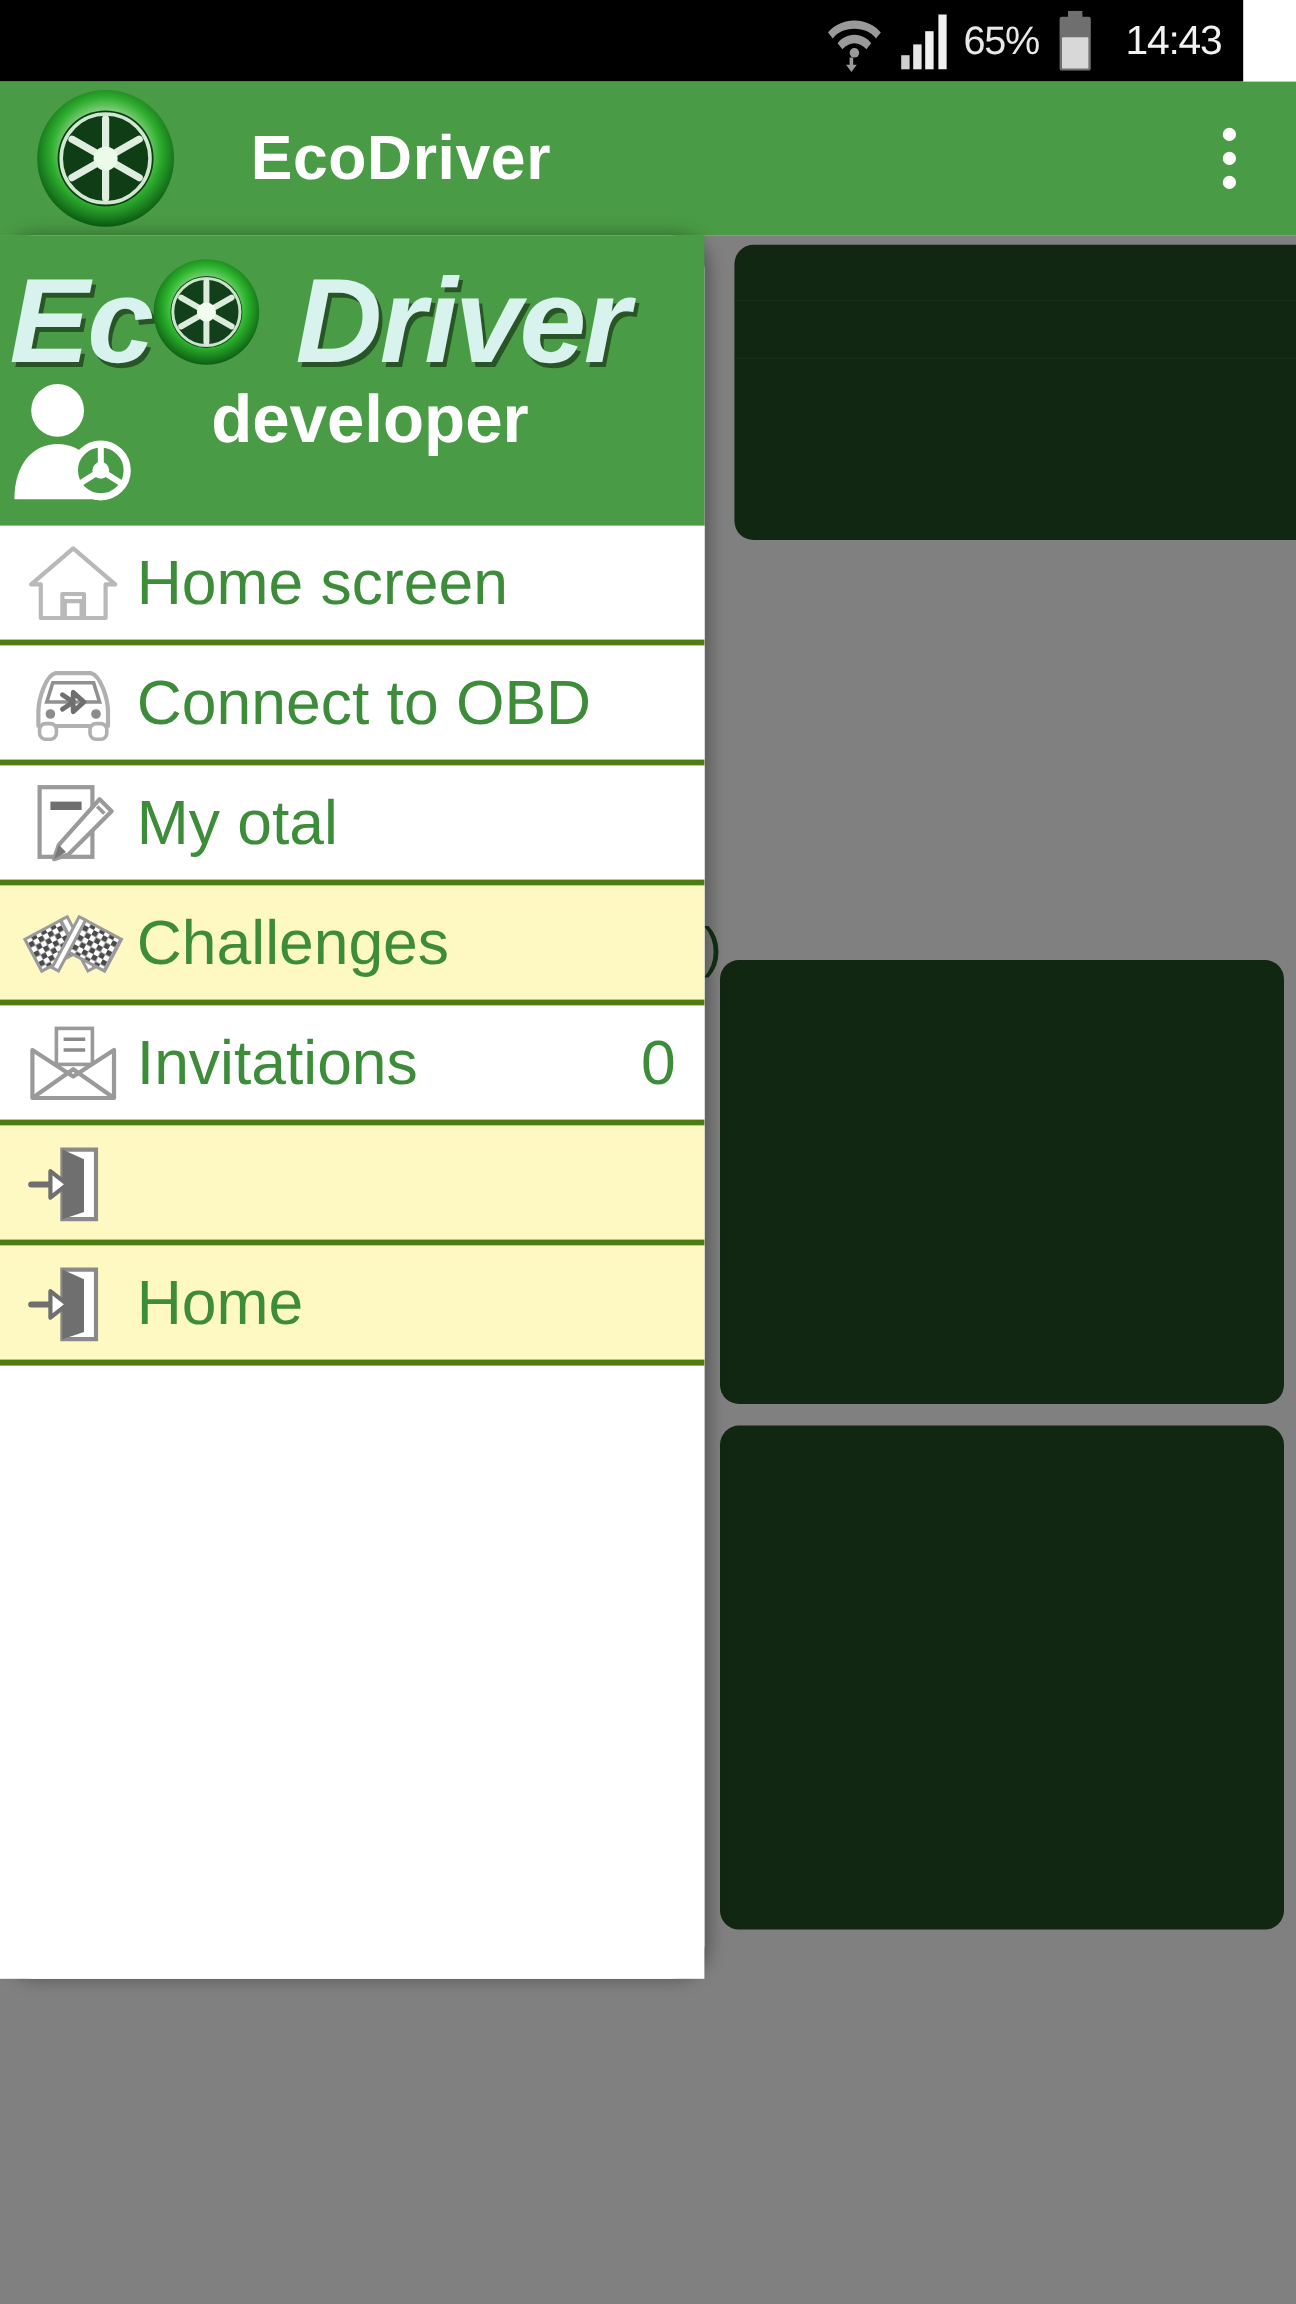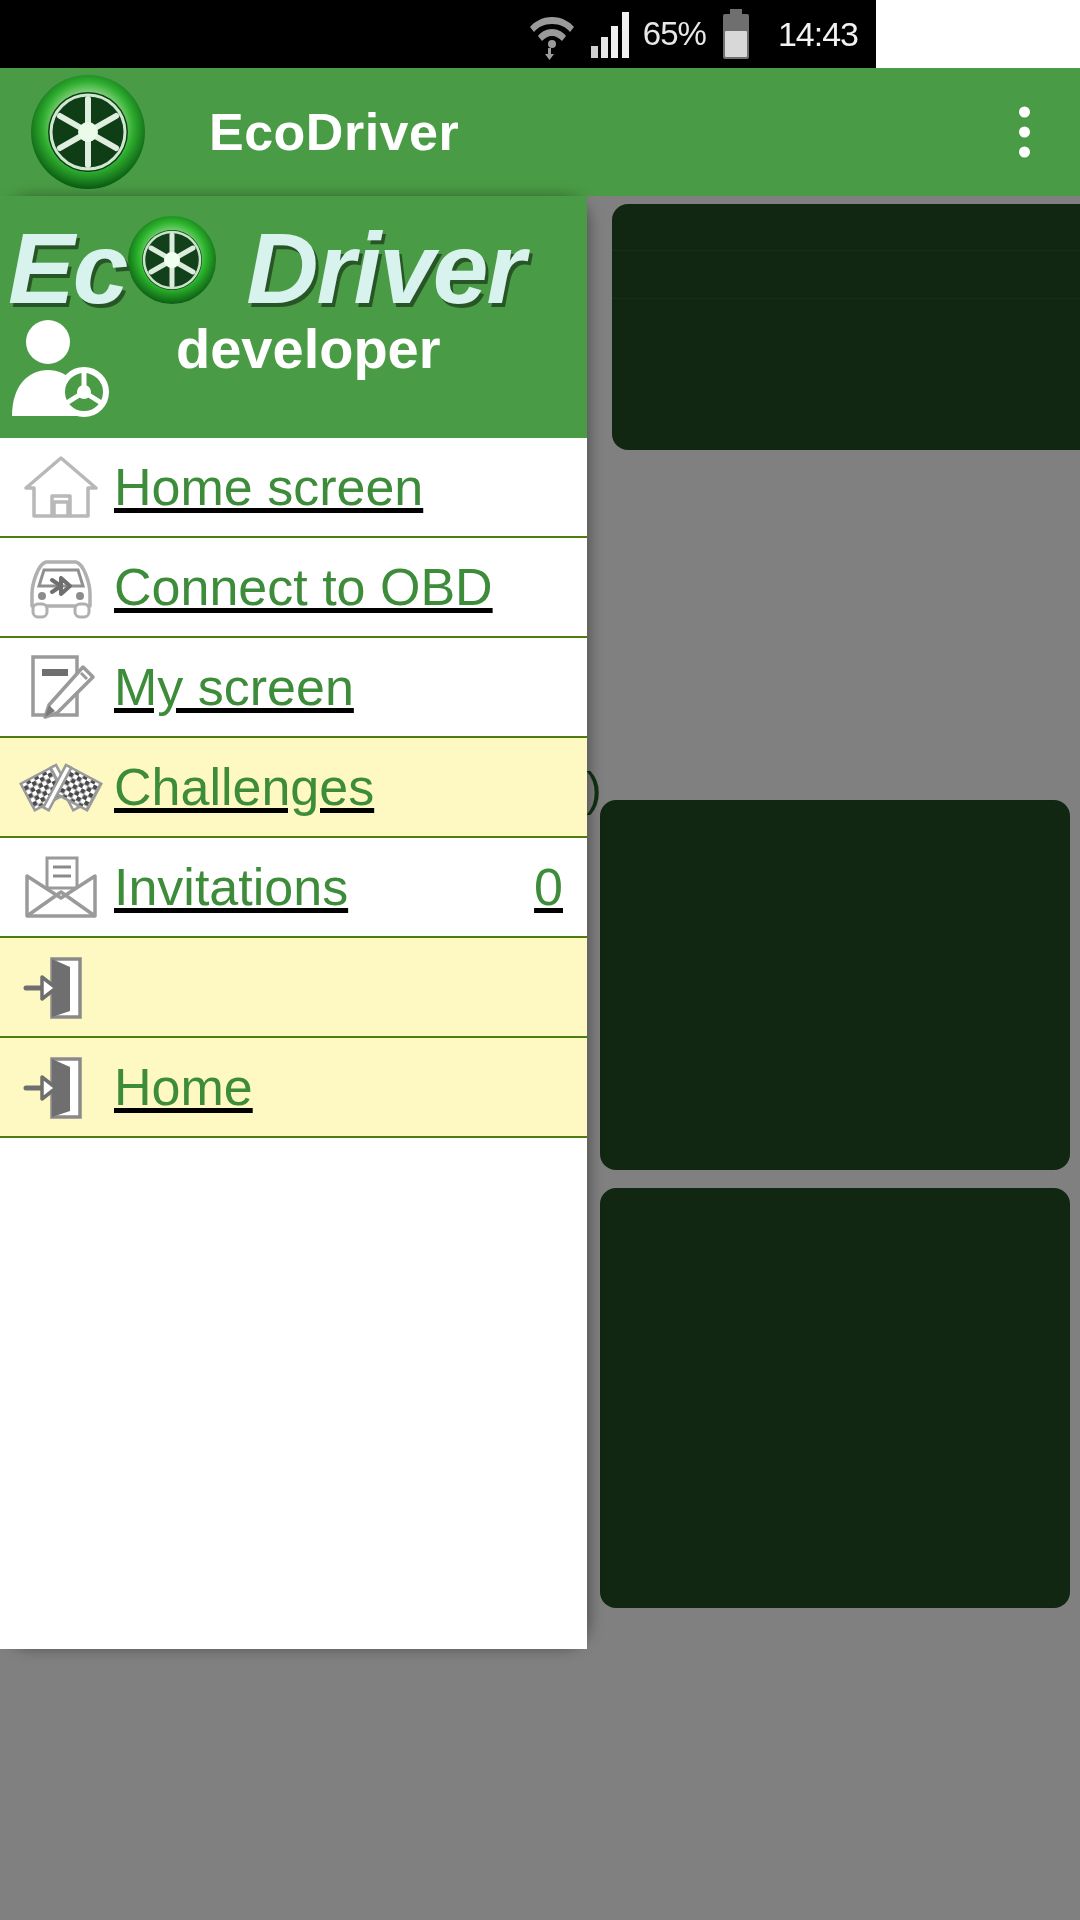--- a/index.html
+++ b/index.html
@@ -6,21 +6,21 @@
   html,body { width:1080px; height:1920px; }
   body {
     font-family:"Liberation Sans", sans-serif;
     background:#ffffff;
     overflow:hidden;
     position:relative;
   }
 
   
   .statusbar{
-    position:absolute; top:0; left:0; width:876px; height:68px;
+    position:absolute; top:0; left:0; width:1036px; height:68px;
     background:#000000;
     display:flex; align-items:center; justify-content:flex-end;
     padding-right:18px;
   }
   .sb-group{ display:flex; align-items:center; gap:14px; }
   .sb-icon{ display:flex; align-items:center; }
   .sb-batt-pct{
     color:#e8e8e8; font-size:33px; font-weight:400; letter-spacing:-1px;
   }
   .sb-clock{
@@ -95,24 +95,23 @@
     display:flex; align-items:flex-start;
   }
   .avatar{ width:112px; height:104px; flex:0 0 auto; }
   .profile-name{
     color:#ffffff; font-size:56px; font-weight:bold; margin-left:58px;
   }
 
   .menu{ flex:1 1 auto; background:#fff; }
   .menu-item{
     height:100px; display:flex; align-items:center;
-    border-bottom:2px solid #4d7c0f;
+    border-bottom:5px solid #4d7c0f;
     padding-left:18px; padding-right:24px; background:#fff;
     cursor:pointer;
-    text-decoration:underline;
   }
   .menu-item.hl { background:#fef9c3; }
   .mi-icon{
     width:86px; height:72px; flex:0 0 auto;
     display:flex; align-items:center; justify-content:center;
   }
   .mi-label{
     color:#3d8c3a; font-size:52px; font-weight:400; margin-left:10px;
     white-space:nowrap;
   }
@@ -284,21 +283,21 @@
     <div class="menu-item">
       <span class="mi-icon">
         <svg width="76" height="72" viewBox="0 0 76 72">
           <rect x="10" y="6" width="44" height="58" fill="#ffffff" stroke="#9a9a9a" stroke-width="3.5"></rect>
           <rect x="19" y="18" width="26" height="7" fill="#6f6f6f"></rect>
           <path d="M60 16 L70 26 L34 62 L22 66 L26 54 Z" fill="#ffffff" stroke="#9a9a9a" stroke-width="3.5" stroke-linejoin="round"></path>
           <line x1="58" y1="22" x2="64" y2="28" stroke="#9a9a9a" stroke-width="3"></line>
           <path d="M22 66 L26 54 L32 60 Z" fill="#7a7a7a"></path>
         </svg>
       </span>
-      <span class="mi-label">My screen</span>
+      <span class="mi-label">My otal</span>
       <span class="mi-count"></span>
     </div>
 
     <div class="menu-item hl">
       <span class="mi-icon">
         <svg width="86" height="72" viewBox="0 0 86 72">
           <defs>
             <pattern id="chk" width="9" height="9" patternUnits="userSpaceOnUse">
               <rect width="9" height="9" fill="#ffffff"></rect>
               <rect width="4.5" height="4.5" fill="#4a4a4a"></rect>

